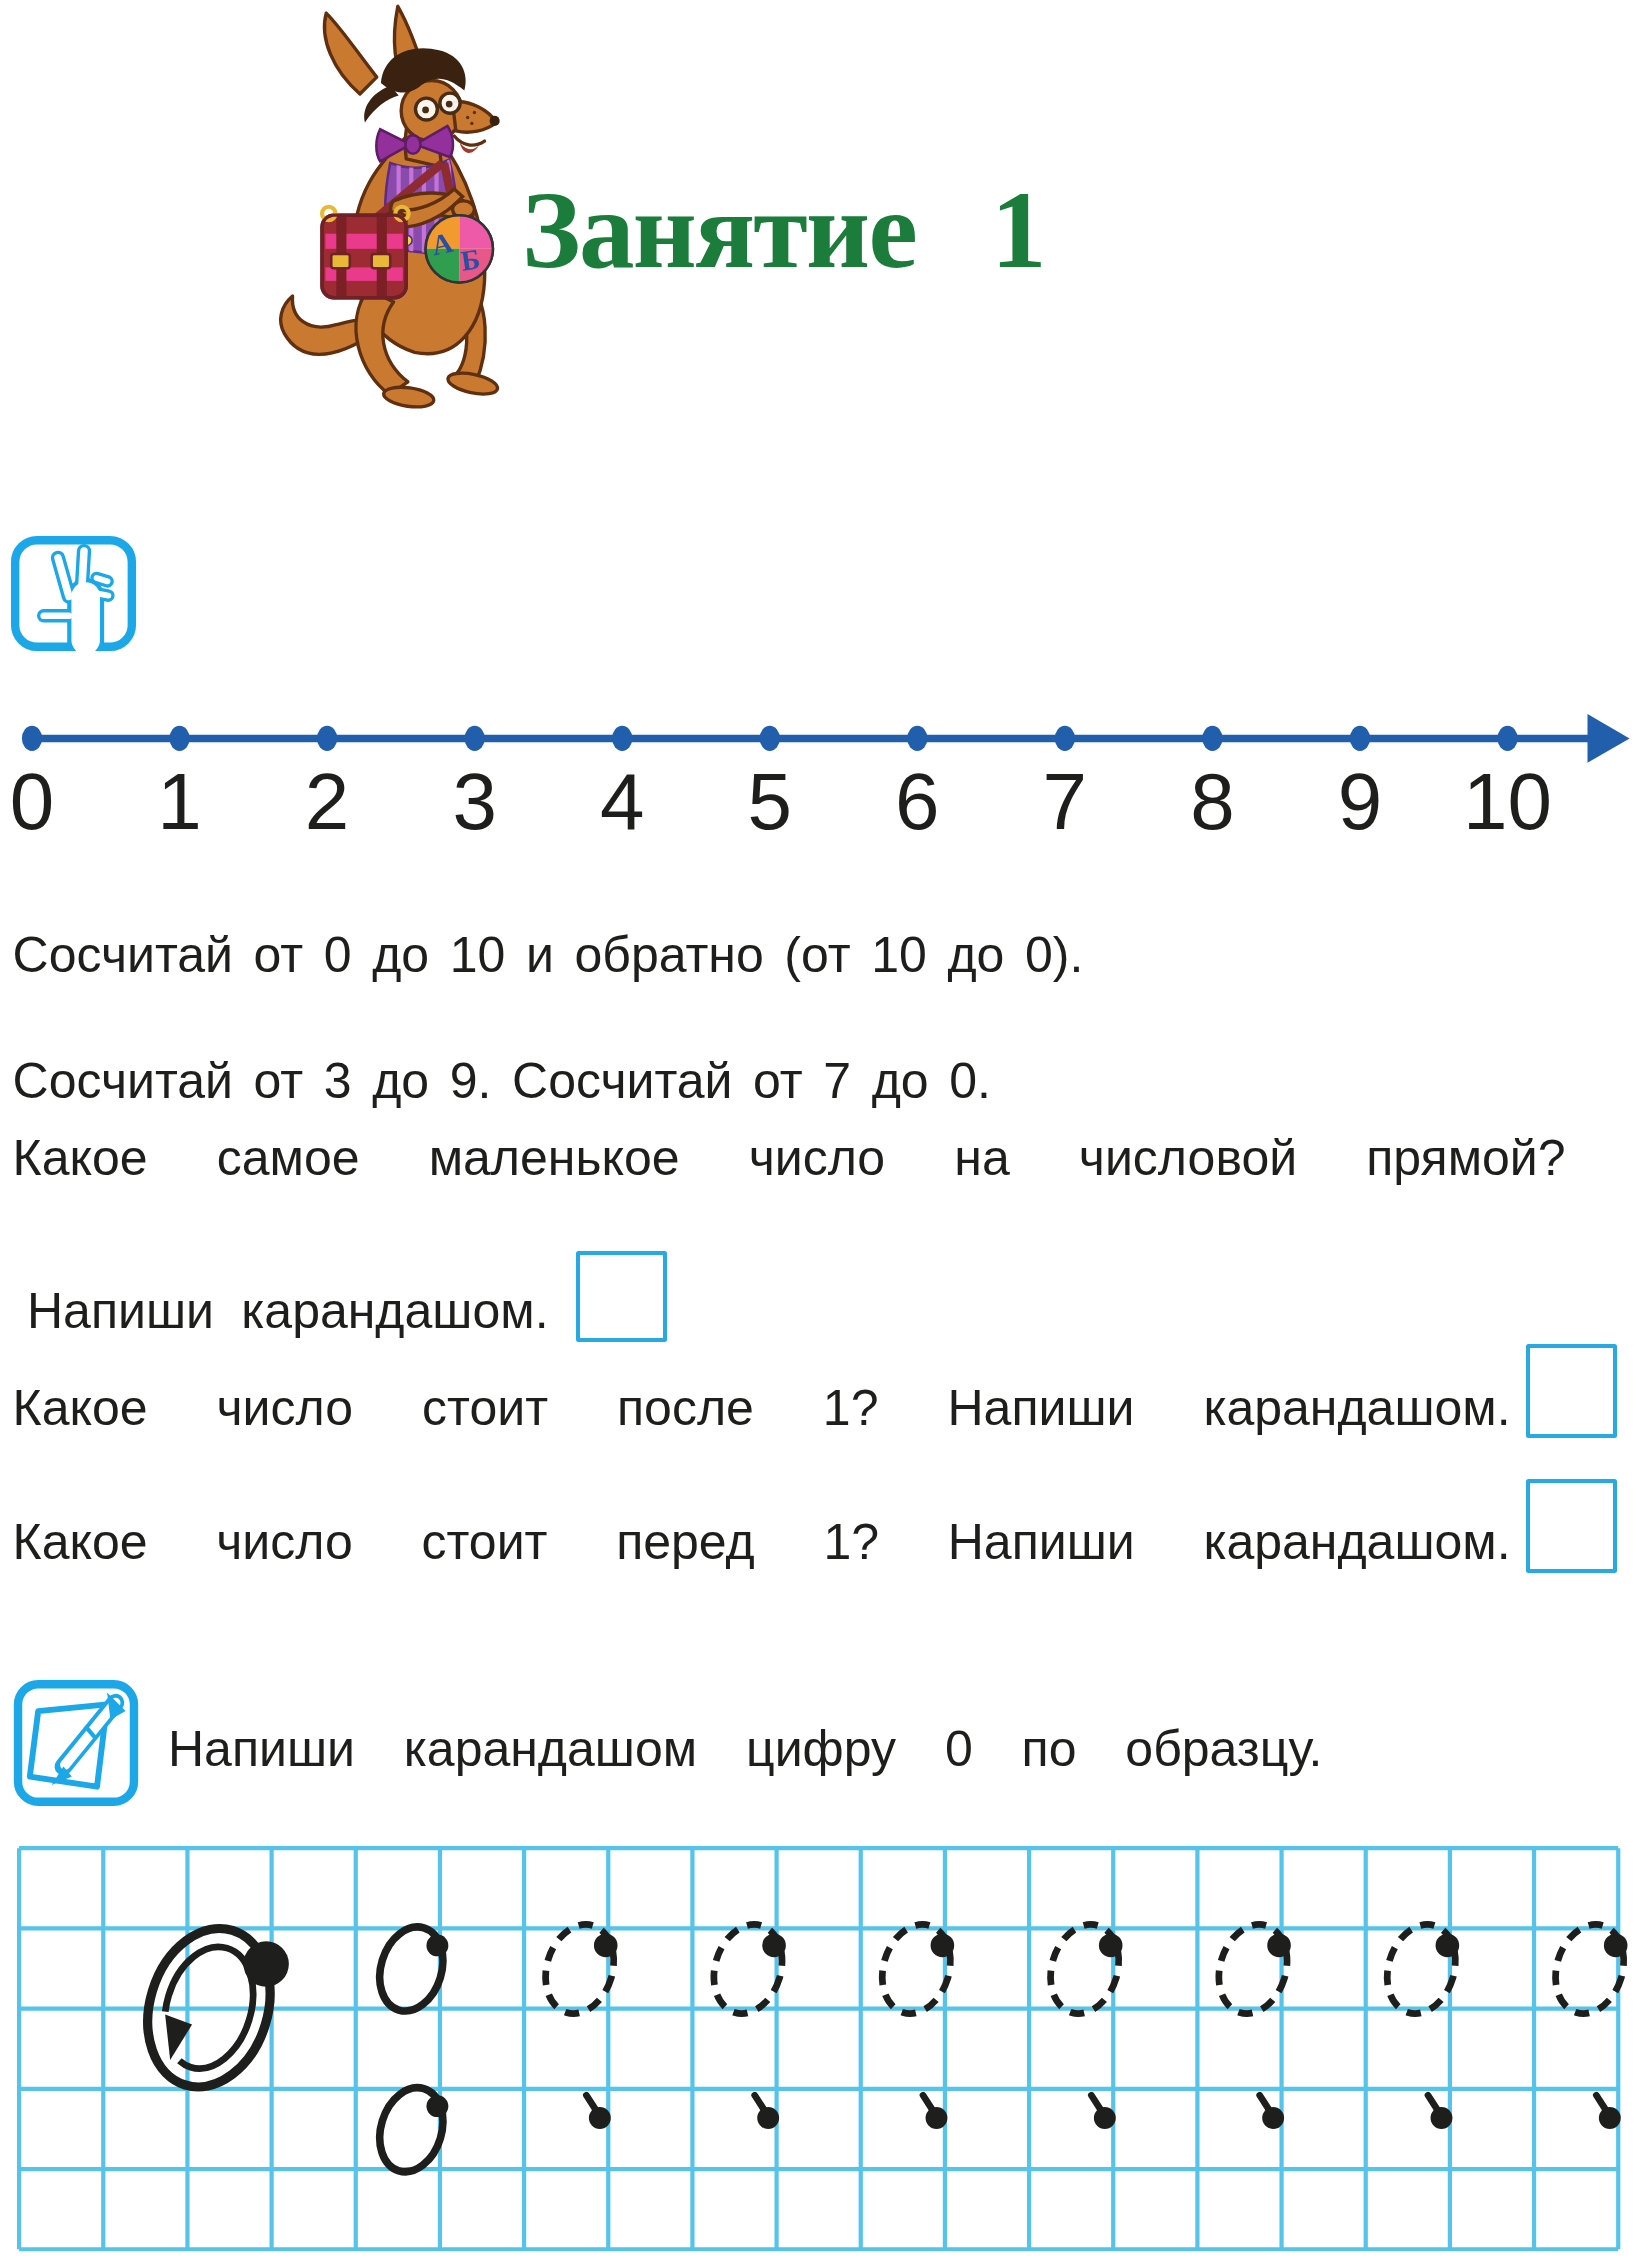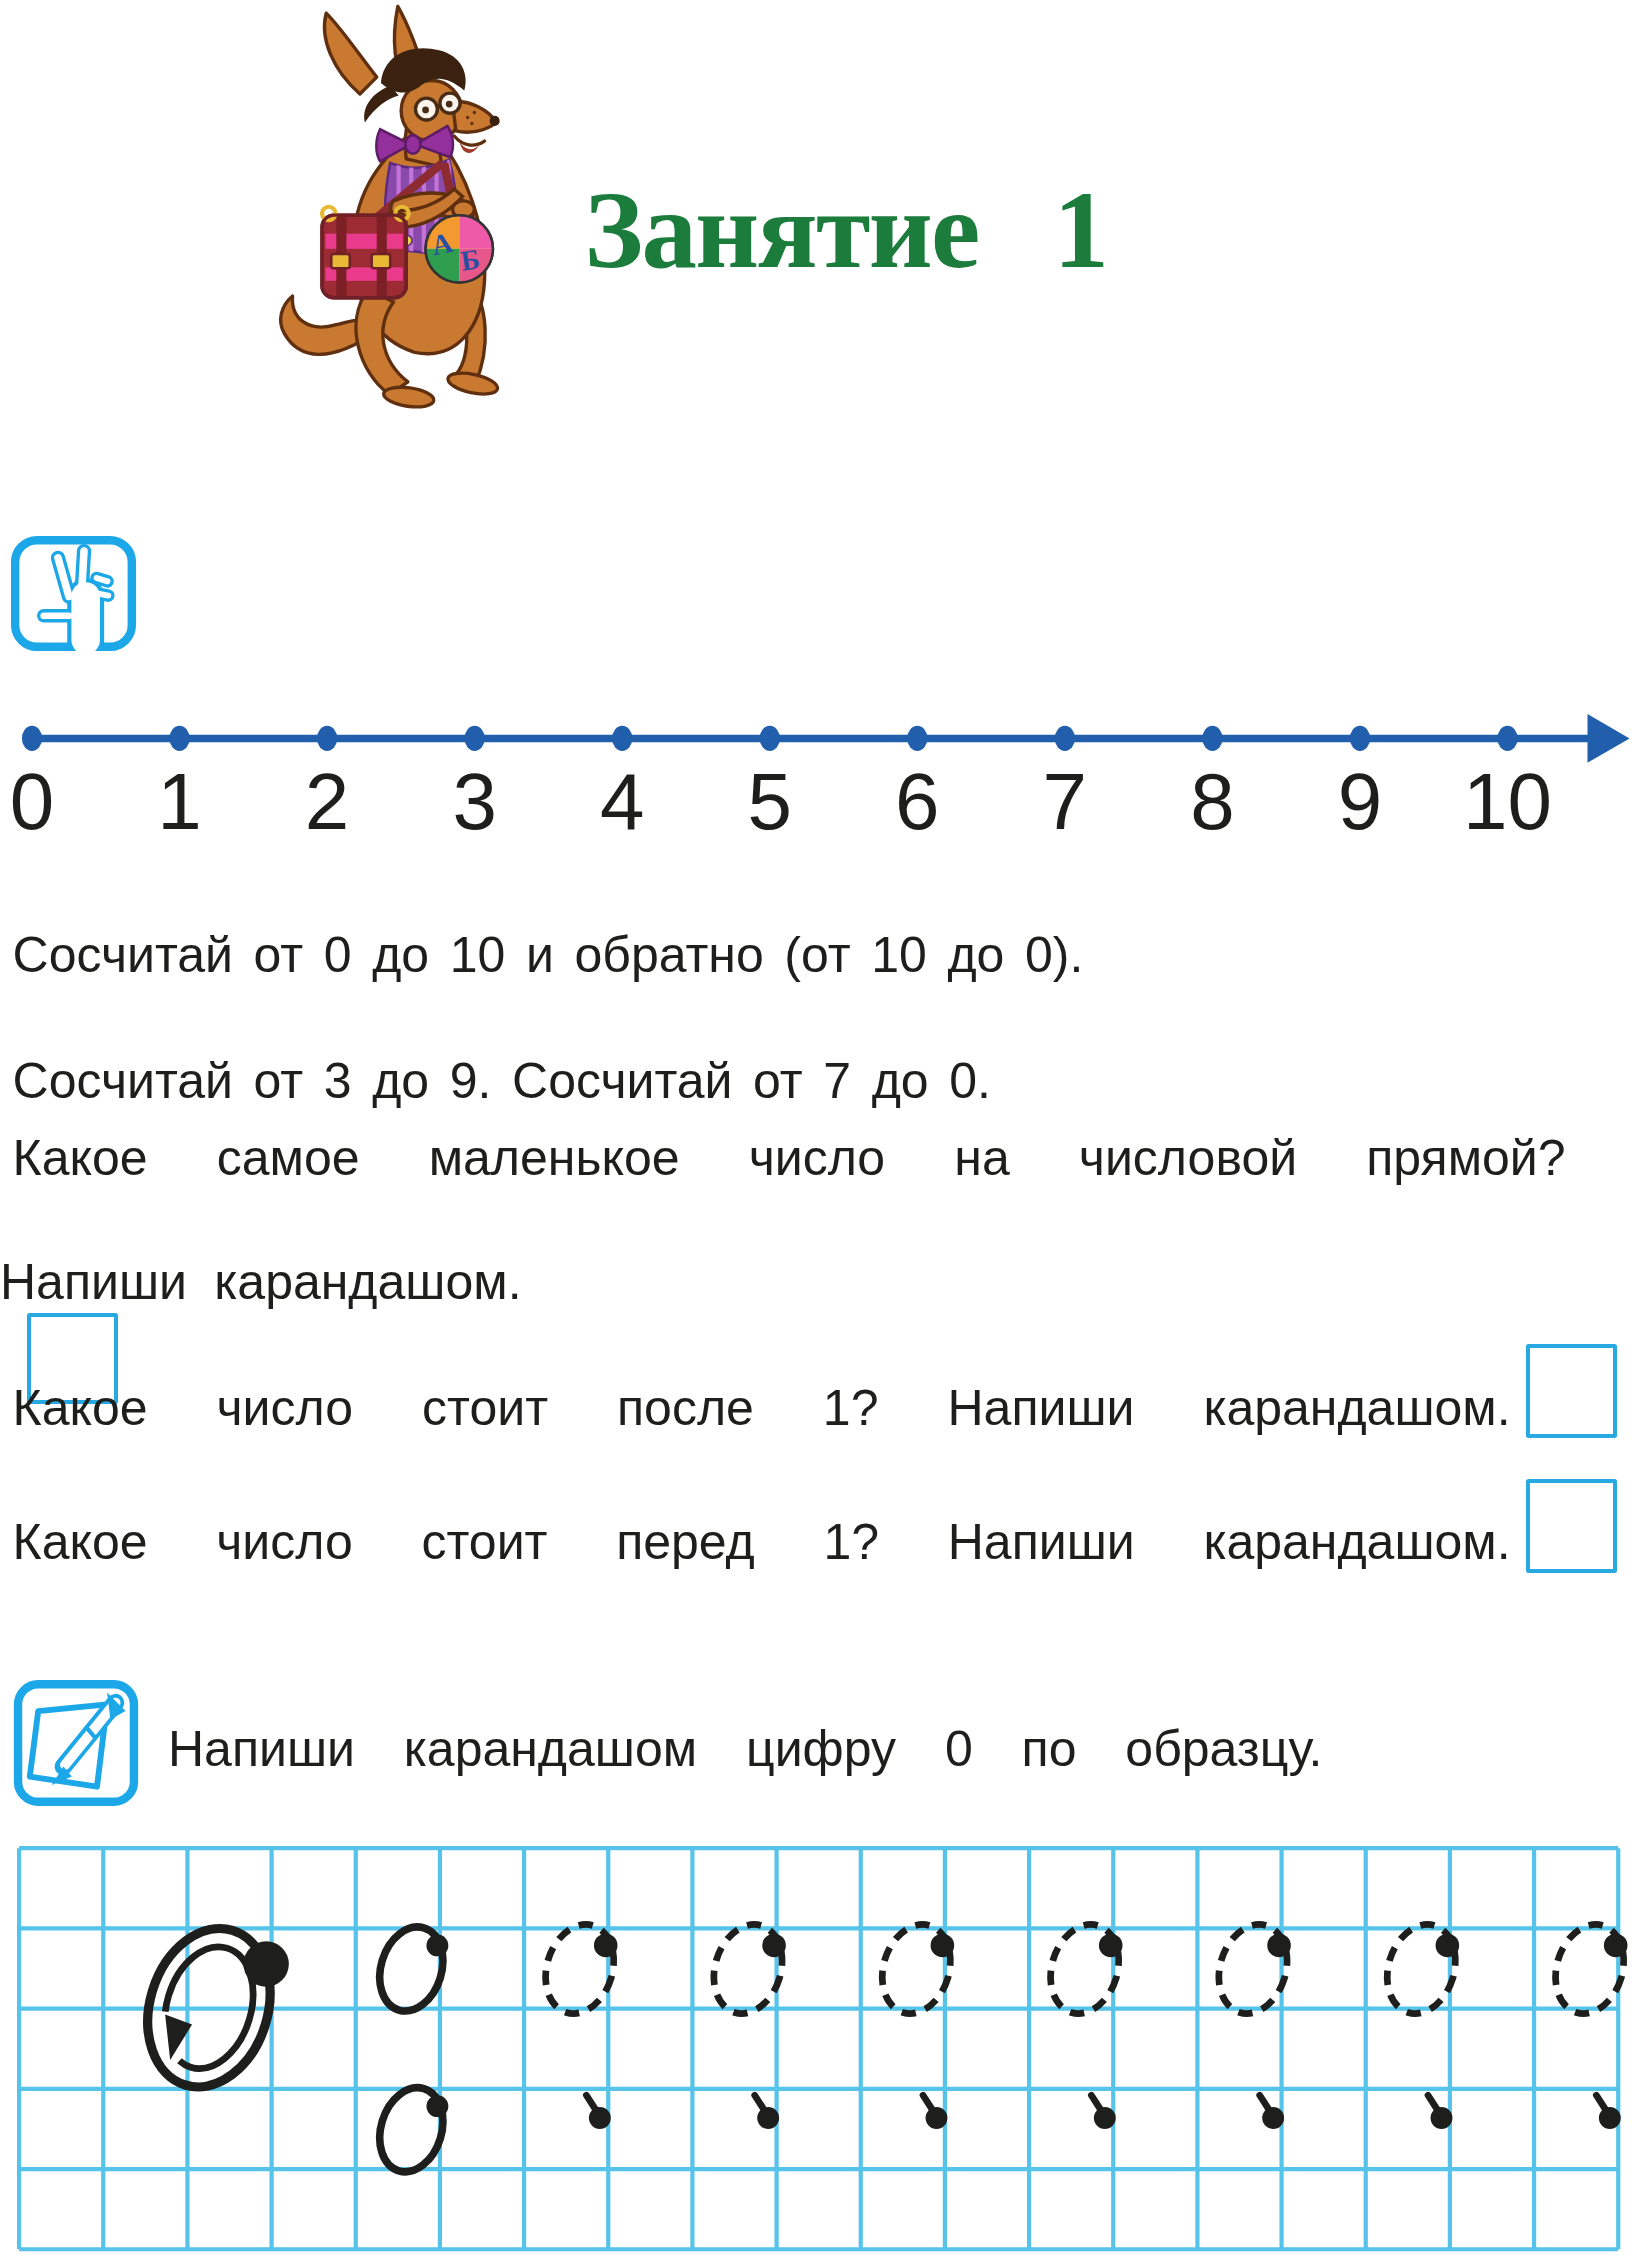--- a/index.html
+++ b/index.html
@@ -1,28 +1,28 @@
 <!DOCTYPE html>
 <html style="font-size:13.5px"><head>
 <meta charset="utf-8">
 <style>
   html,body{margin:0;padding:0;background:#ffffff;}
   #page{position:relative;width:1638px;height:2261px;background:#ffffff;overflow:hidden;
         font-family:"Liberation Sans","DejaVu Sans",sans-serif;color:#1e1e1c;}
   .abs{position:absolute;}
-  #lesson-title{left:522px;top:167px;width:648px;text-align:center;
+  #lesson-title{left:522px;top:167px;width:648px;text-align:left;
        font-family:"Liberation Serif","DejaVu Serif",serif;font-weight:bold;
        font-size:111px;line-height:126px;color:#1b7c3c;word-spacing:49px;letter-spacing:-1.7px;}
   .task-line{font-size:50px;line-height:62px;white-space:nowrap;word-spacing:6.7px;}
   .just{white-space:normal;word-spacing:normal;text-align:justify;text-align-last:justify;-moz-text-align-last:justify;}
   #task-count-oral{left:156px;top:559px;word-spacing:13.5px;}
   #task-count-full{left:12.6px;top:924px;text-align:right;}
   #task-count-parts{left:12.6px;top:1050px;}
   #task-smallest-line1{left:12.6px;top:1127px;width:1553px;}
-  #task-smallest-line2-row{left:0;top:1251px;display:flex;align-items:flex-start;flex-direction:column;}
+  #task-smallest-line2-row{left:27px;top:1251px;display:flex;align-items:flex-end;}
   #task-after-zero{left:12.6px;top:1377px;width:1498px;}
   #task-before-one{left:12.6px;top:1511px;width:1498px;}
   #task-write-zero{left:168px;top:1718px;word-spacing:35px;}
   .answer-box{width:91px;height:91px;border:4.2px solid #29a9e1;border-radius:2.5px;background:#ffffff;box-sizing:border-box;}
   #answer-box-1{margin-left:27px;}
   #answer-box-2{left:1526px;top:1344px;height:94px;}
   #answer-box-3{left:1526px;top:1479px;height:94px;}
   .nl-num{font-size:95px;fill:#1e1e1c;font-family:"Liberation Sans","DejaVu Sans",sans-serif;}
   .icon-box{fill:#ffffff;stroke:#1ba7e8;stroke-width:10;}
 </style>

